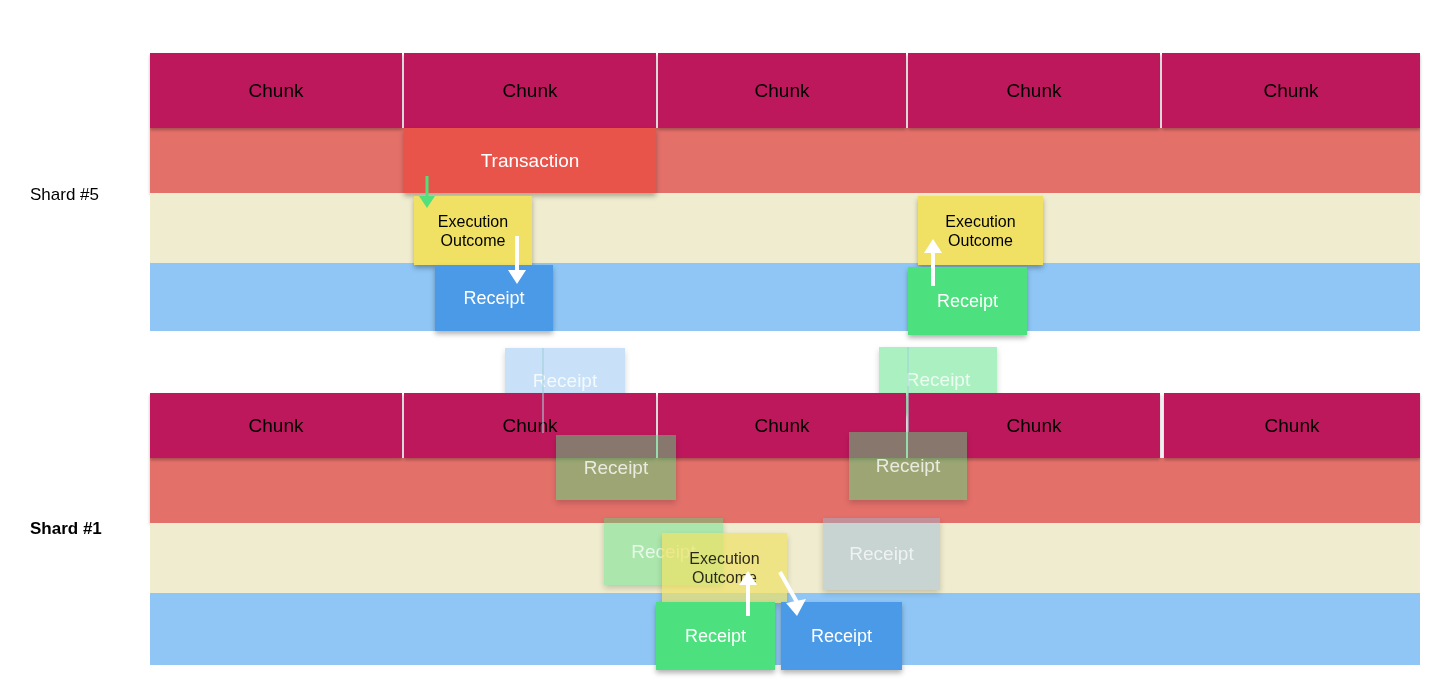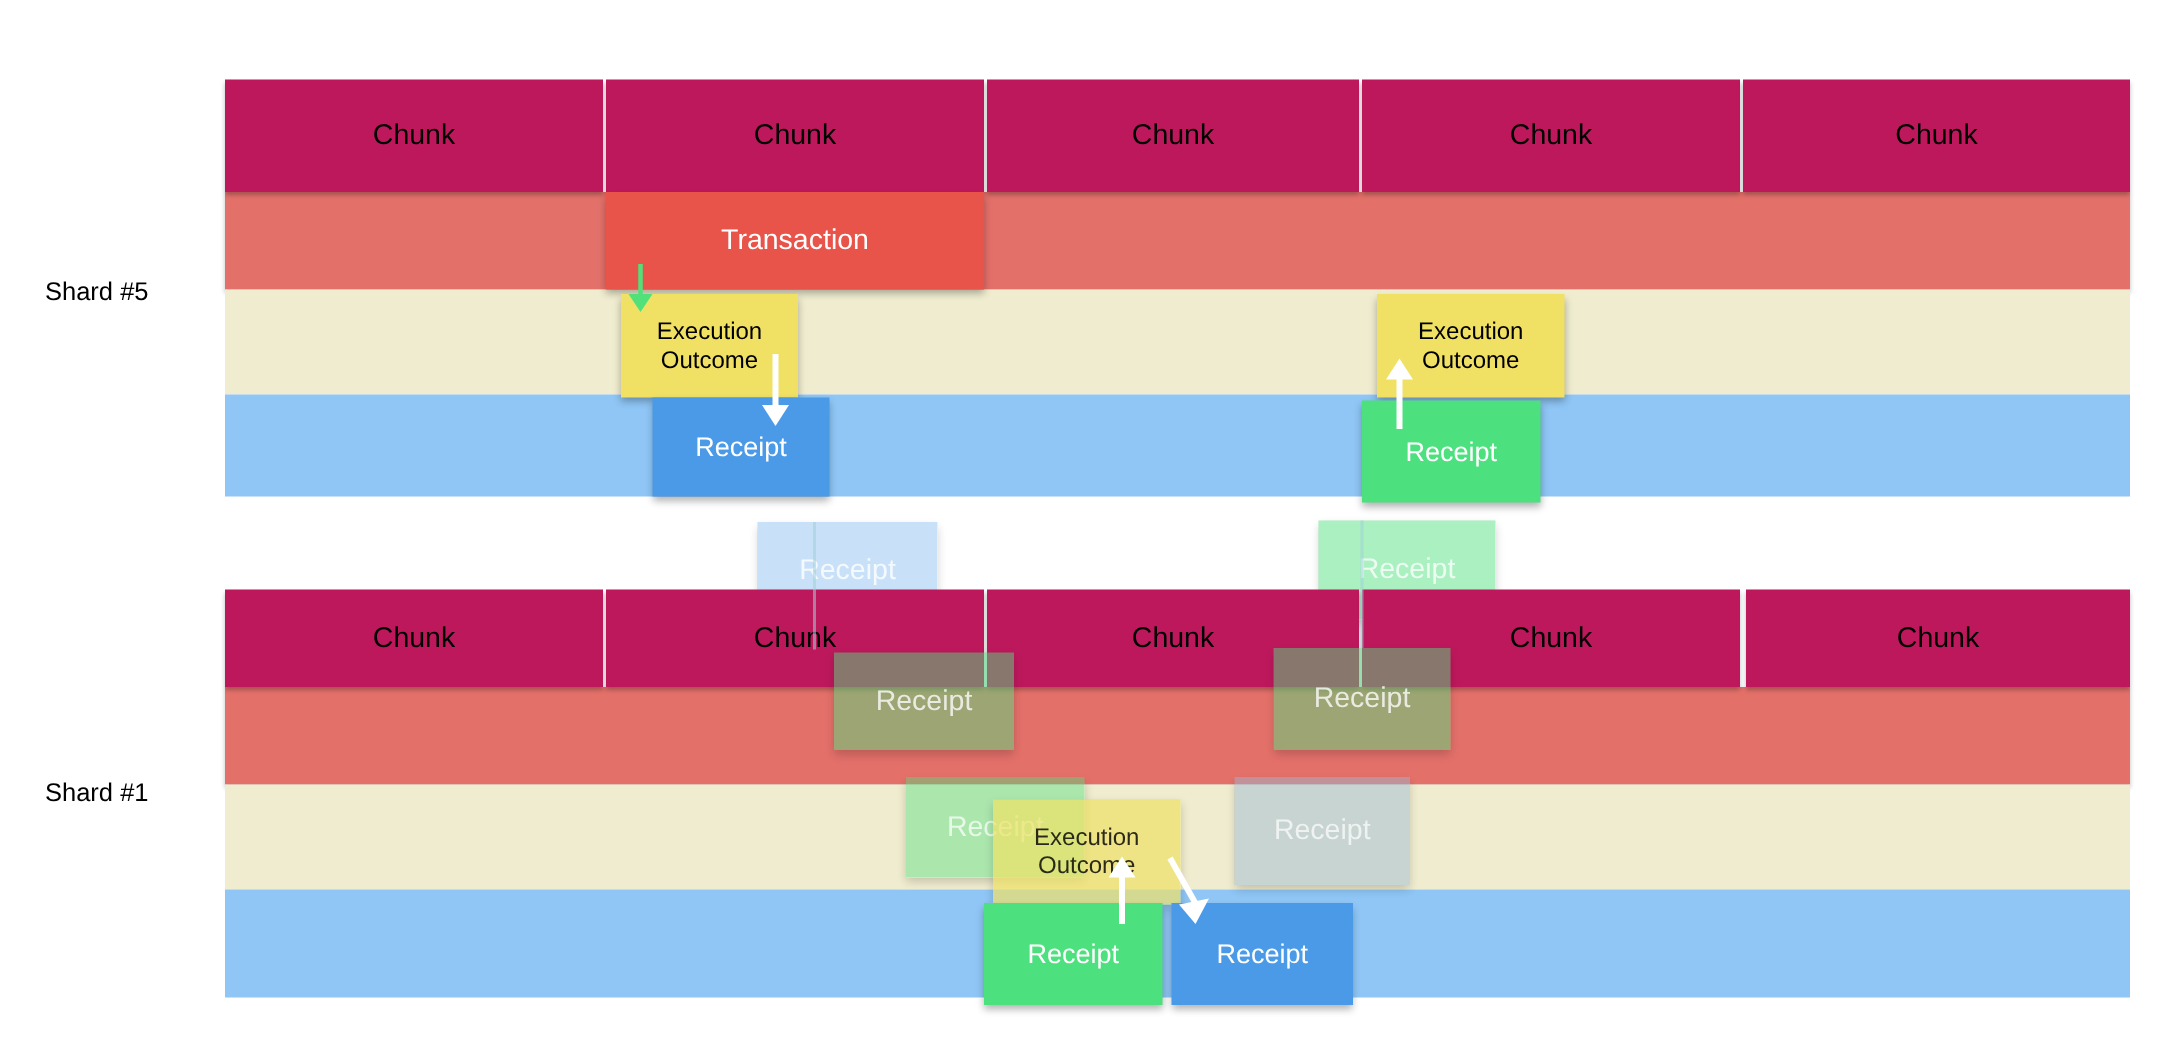--- a/index.html
+++ b/index.html
@@ -144,21 +144,21 @@
   <svg class="arrow" style="left:504px; top:234px; width:28px; height:52px;" viewBox="0 0 28 52">
     <line x1="13" y1="2" x2="13" y2="40" stroke="#ffffff" stroke-width="4"></line>
     <polygon points="13,50 4,36 22,36" fill="#ffffff"></polygon>
   </svg>
 
   <svg class="arrow" style="left:920px; top:238px; width:28px; height:50px;" viewBox="0 0 28 50">
     <line x1="13" y1="48" x2="13" y2="12" stroke="#ffffff" stroke-width="4"></line>
     <polygon points="13,1 4,15 22,15" fill="#ffffff"></polygon>
   </svg>
 
-  <div class="shard-label" style="left:30px; top:519px;">Shard #1</div>
+  <div class="shard-label" style="left:30px; top:519px;font-weight:bold;">Shard #1</div>
 
   <div class="box ghost ghost-blue-light" style="left:505px; top:348px; width:120px; height:66px;">
     <span>Receipt</span>
   </div>
   <div class="box ghost ghost-green" style="left:879px; top:347px; width:118px; height:66px;">
     <span>Receipt</span>
   </div>
 
   <div class="band band-red" style="left:150px; top:458px; width:1270px; height:65px;"></div>
   <div class="band band-cream" style="left:150px; top:523px; width:1270px; height:70px; box-shadow:none;"></div>

